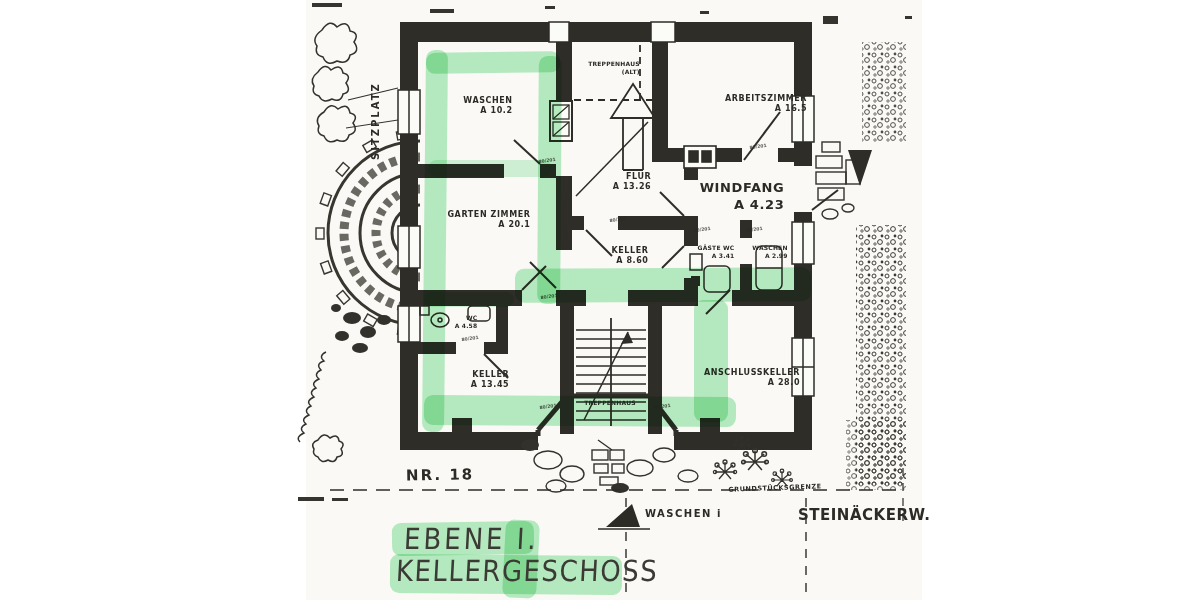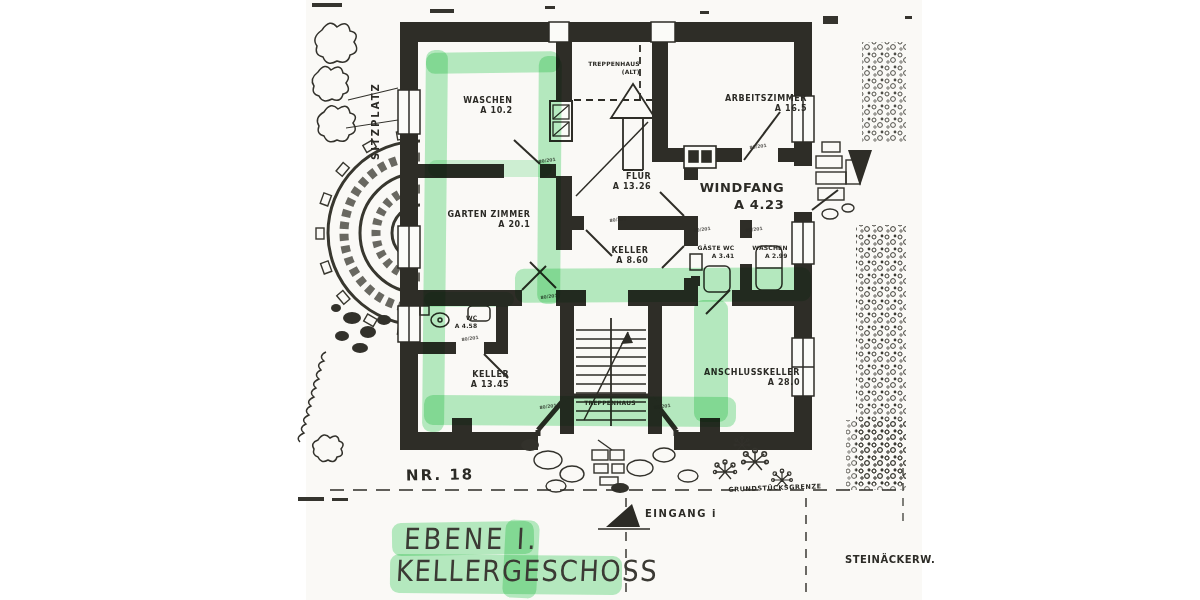--- a/index.html
+++ b/index.html
@@ -16,21 +16,21 @@
   .hl{position:absolute;background:rgba(126,224,150,.55);mix-blend-mode:multiply;
       border-radius:9px;pointer-events:none;z-index:6;}
   .hl.soft{background:rgba(140,228,162,.4);}
   .sitelbl{position:absolute;color:#2c2b26;z-index:4;}
   #sitzplatz{left:370px;top:160px;transform:rotate(-90deg);transform-origin:0 0;
              font-size:10px;font-weight:bold;letter-spacing:2px;}
   #nr18{left:406px;top:466px;font-size:15px;font-weight:bold;letter-spacing:2px;transform:rotate(-1deg);}
   #eingang{left:645px;top:508px;font-size:10px;font-weight:bold;letter-spacing:1.5px;}
   #grenze{left:775px;top:484px;font-size:6.5px;font-weight:bold;letter-spacing:.5px;
           transform:translateX(-50%) rotate(-2deg);}
-  #steinaecker{left:845px;top:506px;font-size:10px;font-weight:bold;letter-spacing:.5px;margin-top:48px;}
+  #steinaecker{left:798px;top:506px;font-size:15px;font-weight:bold;letter-spacing:.5px;}
   .title-line{position:absolute;color:#3b3a34;font-size:26px;letter-spacing:3px;z-index:7;
               transform:skewX(-3deg) scaleY(1.12);font-weight:normal;}
   #title1{left:404px;top:524px;}
   #title2{left:396px;top:556px;letter-spacing:1.5px;}
 </style>
 </head>
 <body>
 
 <div id="canvas">
   <div id="page"></div>
@@ -325,21 +325,21 @@
   <span class="dim" style="left:618px;top:217px;">80/201</span>
   <span class="dim" style="left:758px;top:144px;">80/201</span>
   <span class="dim" style="left:548px;top:404px;">80/201</span>
   <span class="dim" style="left:662px;top:404px;">80/201</span>
   <span class="dim" style="left:702px;top:227px;">80/201</span>
   <span class="dim" style="left:754px;top:227px;">80/201</span>
   <span class="dim" style="left:470px;top:336px;">80/201</span>
 
   <div class="sitelbl" id="sitzplatz">SITZPLATZ</div>
   <div class="sitelbl" id="nr18">NR. 18</div>
-  <div class="sitelbl" id="eingang">EINGANG i</div>
+  <div class="sitelbl" id="eingang">WASCHEN i</div>
   <div class="sitelbl" id="grenze">GRUNDSTÜCKSGRENZE</div>
   <div class="sitelbl" id="steinaecker">STEINÄCKERW.</div>
 
   <div class="title-line" id="title1">EBENE I.</div>
   <div class="title-line" id="title2">KELLERGESCHOSS</div>
 
   <div class="hl" style="left:424px;top:50px;width:22px;height:382px;transform:rotate(.6deg);"></div>
   <div class="hl" style="left:426px;top:52px;width:134px;height:21px;transform:rotate(-.7deg);"></div>
   <div class="hl" style="left:538px;top:56px;width:23px;height:248px;transform:rotate(.4deg);"></div>
   <div class="hl soft" style="left:428px;top:160px;width:124px;height:17px;"></div>

